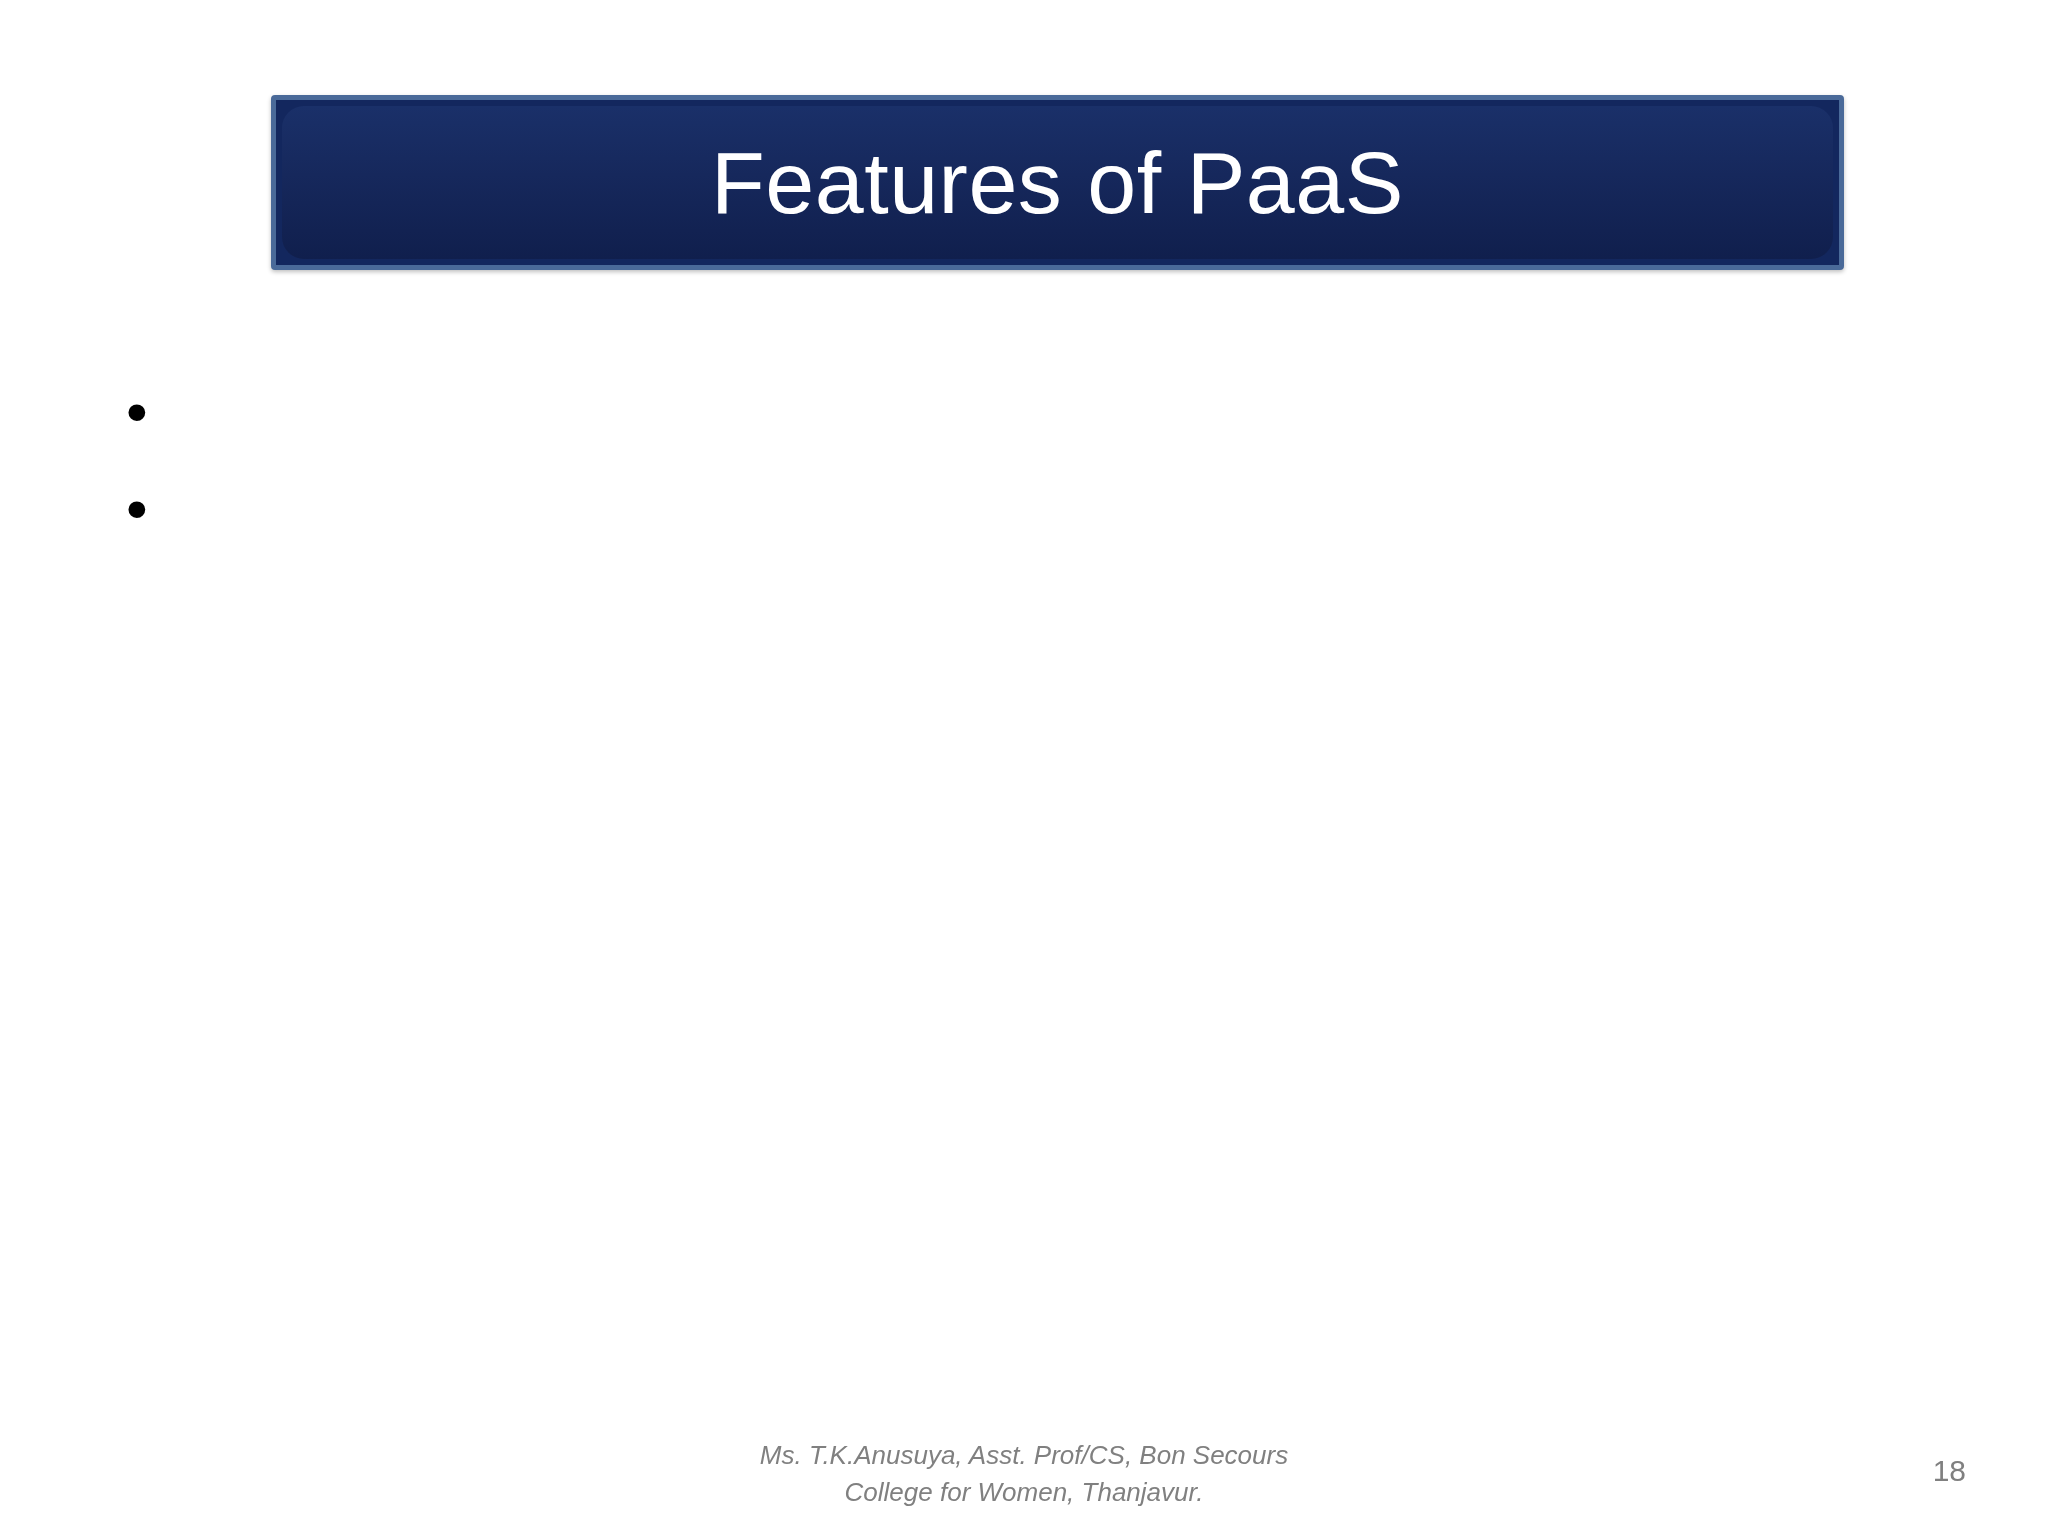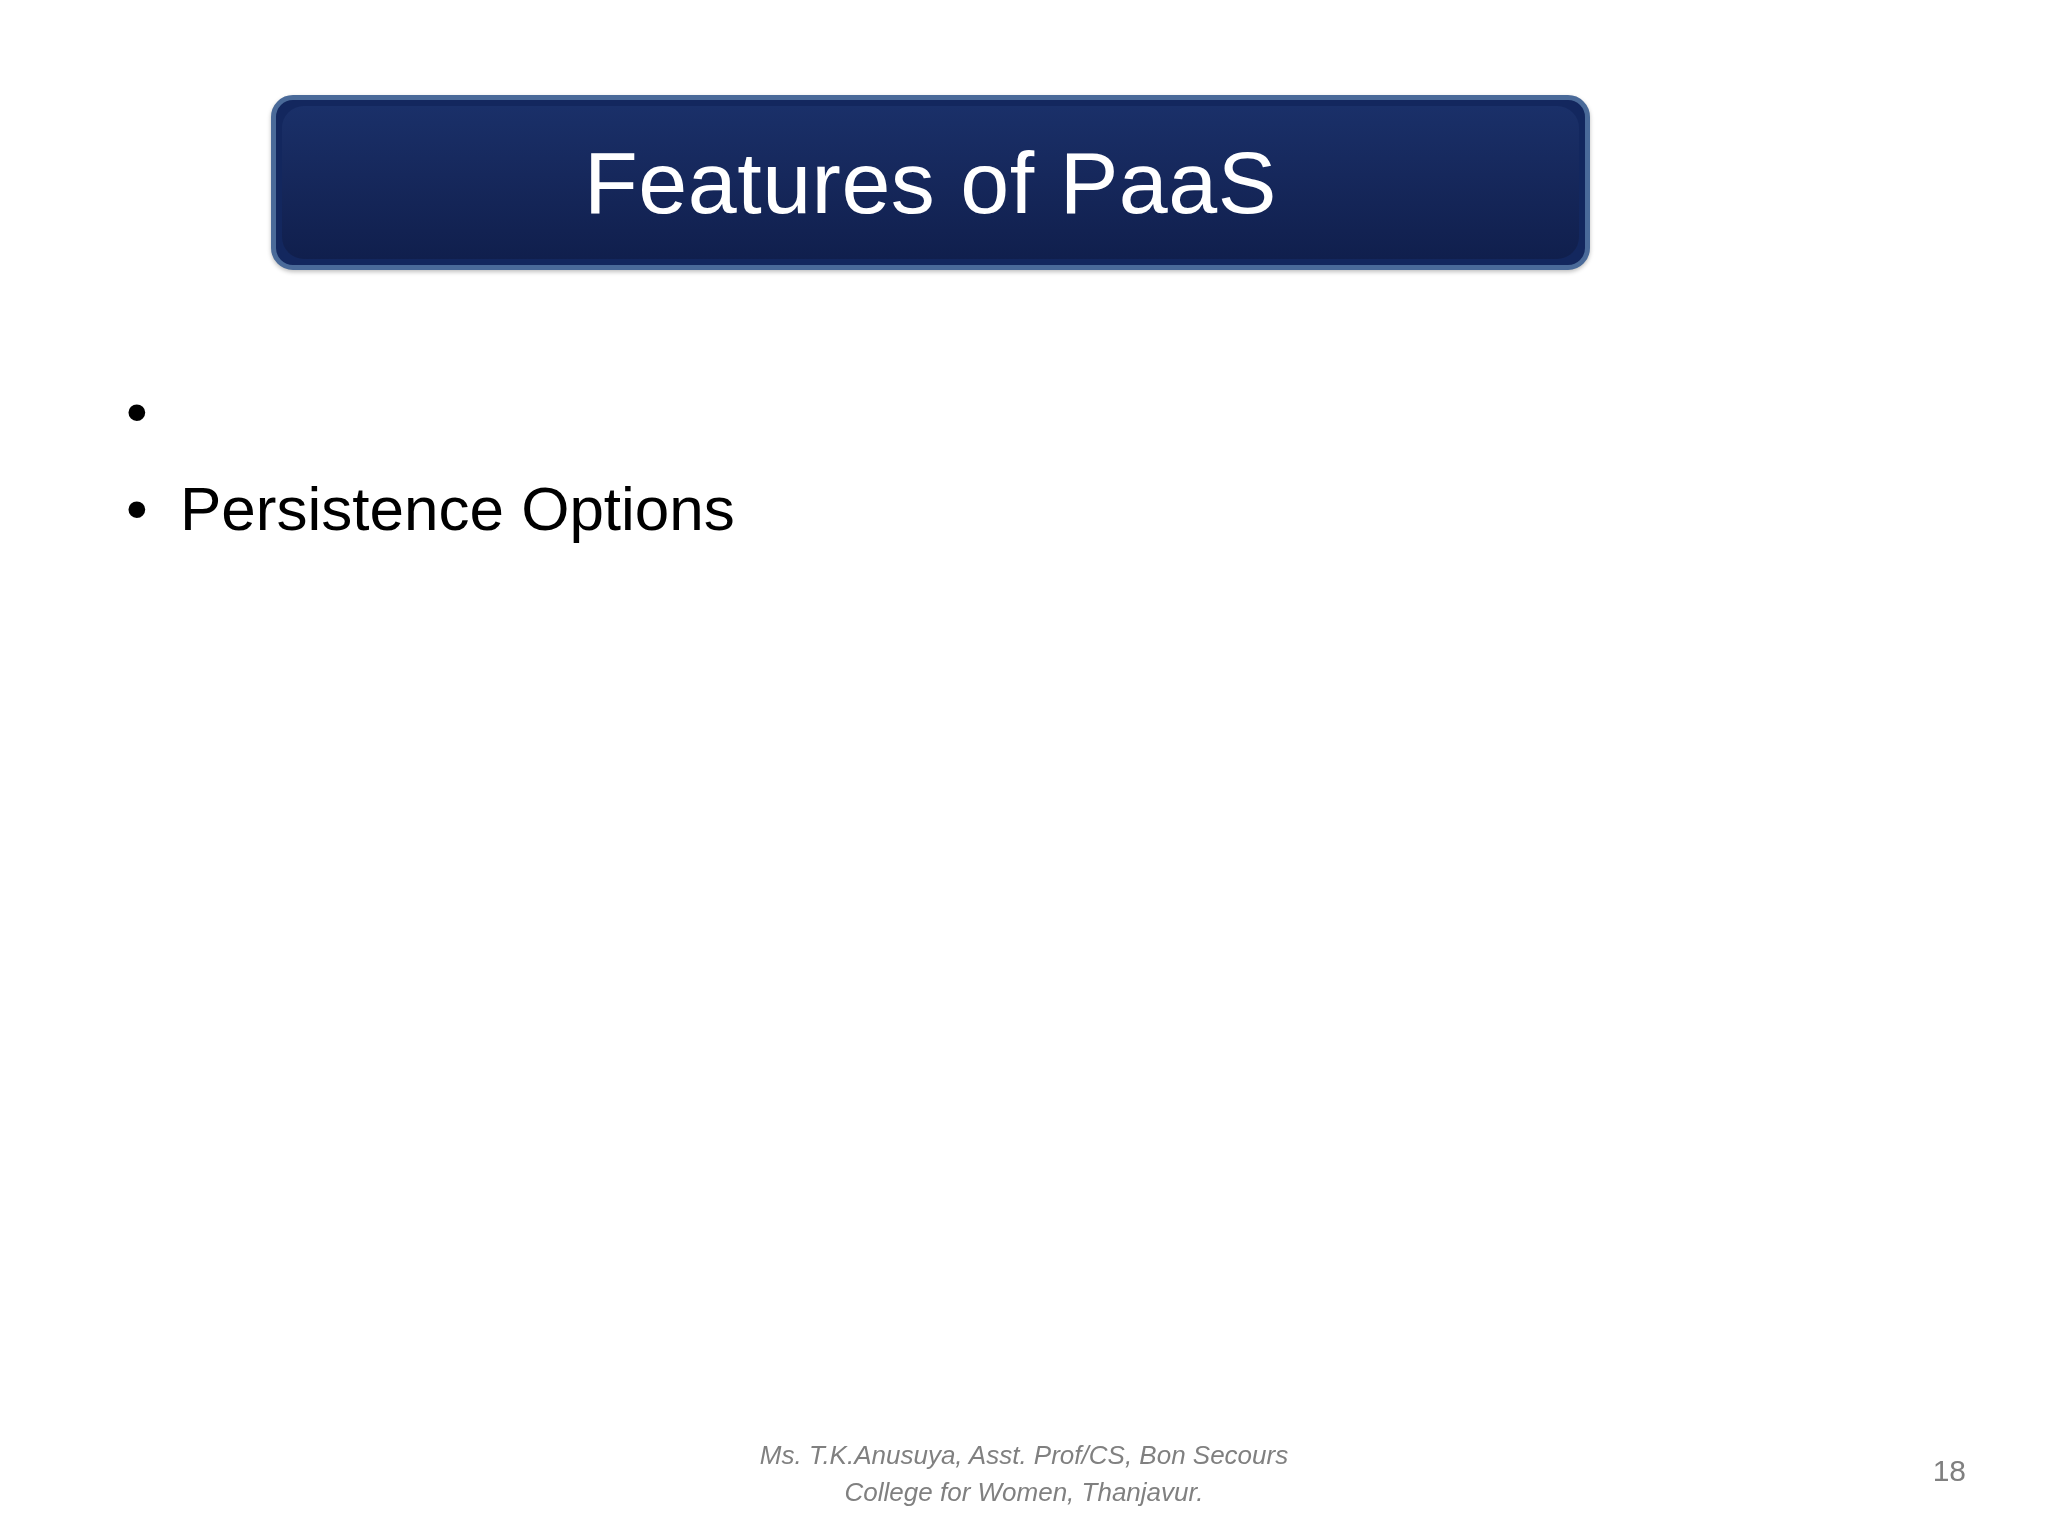--- a/index.html
+++ b/index.html
@@ -13,26 +13,26 @@
     position: relative;
     font-family: "Liberation Sans", sans-serif;
     overflow: hidden;
   }
 
   
   .title-bar {
     position: absolute;
     left: 271px;
     top: 95px;
-    width: 1319px;
+    width: 1573px;
     height: 175px;
     box-sizing: border-box;
     background: #13275e;
     border: 5px solid #4a6a99;
-    border-radius: 22px;
+    border-radius: 4px;
     display: flex;
     align-items: center;
     justify-content: center;
     box-shadow: 0 2px 4px rgba(0,0,0,0.25);
   }
   .title-bar-inner {
     position: absolute;
     left: 6px;
     right: 6px;
     top: 6px;
@@ -113,21 +113,20 @@
 </div>
 
 <div class="content">
 
   <div class="bullet-row">
     <span class="bullet-dot">•</span>
   </div>
 
   <div class="bullet-row">
     <span class="bullet-dot">•</span>
-    <span class="bullet-text">Persistence Options</span>
   </div>
 
 </div>
 
 <div class="footer">
   <span class="footer-line">Ms. T.K.Anusuya, Asst. Prof/CS, Bon Secours</span>
   <span class="footer-line">College for Women, Thanjavur.</span>
 </div>
 
 <div class="page-number">18</div>

